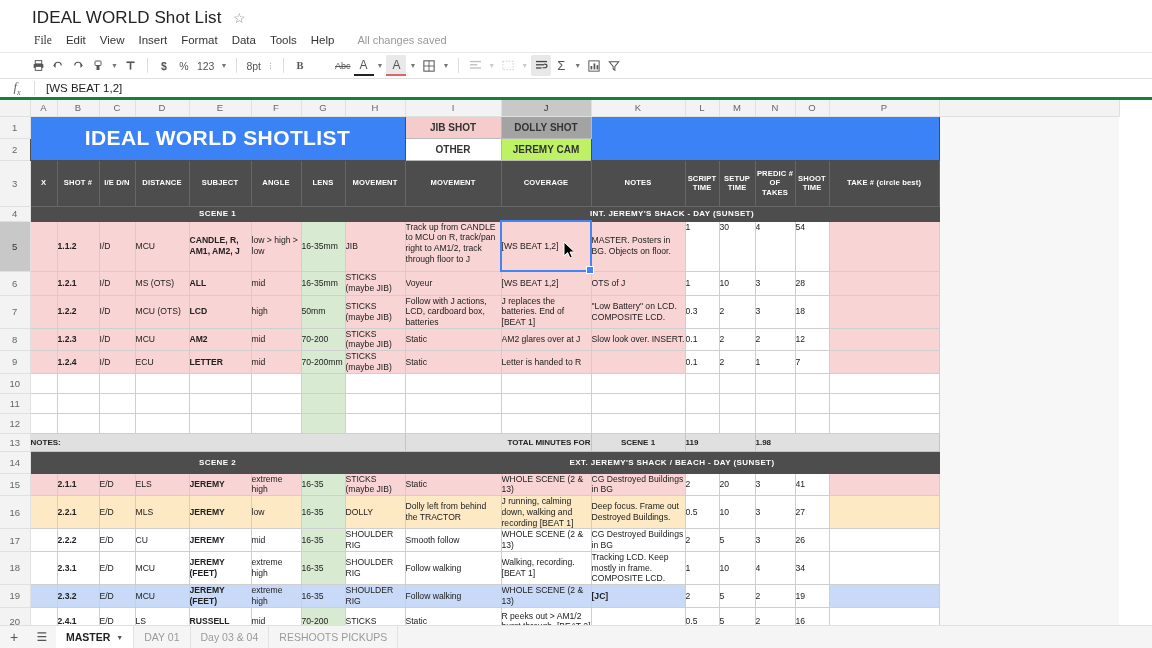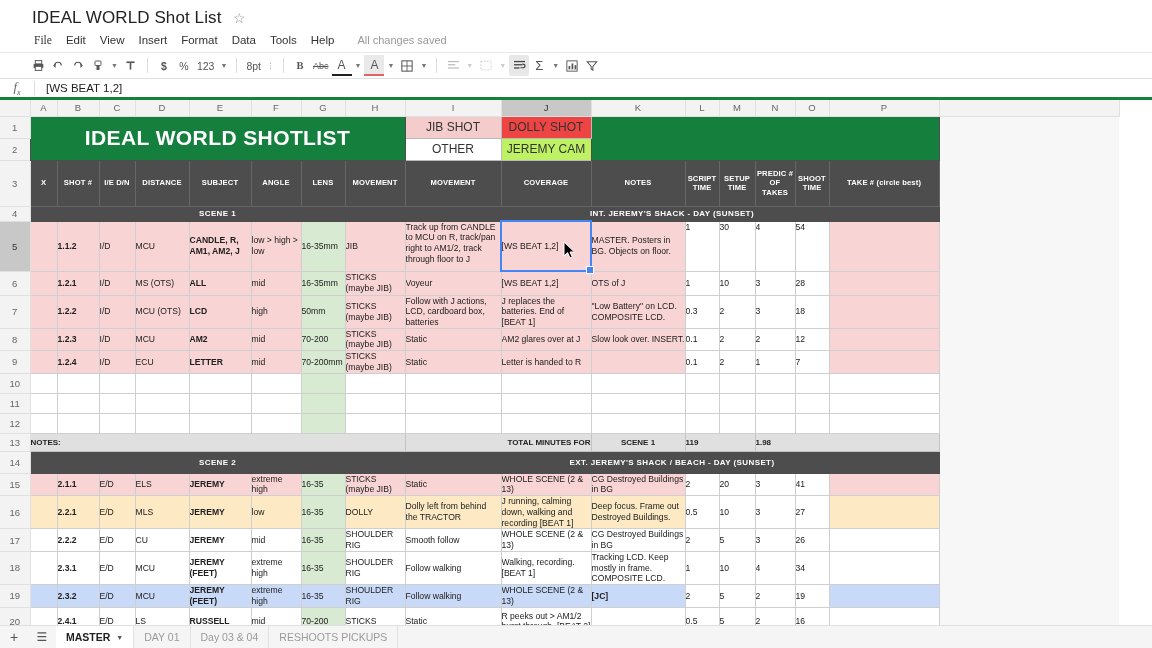--- a/index.html
+++ b/index.html
@@ -90,44 +90,44 @@
     padding: 2px 3px; vertical-align: middle;
     line-height: 1.25;
     overflow: hidden;
     background: #fff;
   }
   .c.b { font-weight: bold; }
   .c.empty { border: 1px solid #d9d9d9; }
 
   
   .dark {
-    background: #15803d; color: #fff; text-align: center;
+    background: #3b82f6; color: #fff; text-align: center;
     font-weight: bold; vertical-align: middle;
     border: 1px solid #4d4d4d;
   }
   .bigtitle {
     font-size: 21px; letter-spacing: .4px; font-weight: bold;
   }
   .hdr-cell {
     background: #4d4d4d; color: #fff; text-align: center; vertical-align: middle;
     font-size: 7.6px; font-weight: bold; letter-spacing: .15px;
     border: 1px solid #666; line-height: 1.2; padding: 1px;
   }
   .scenebar {
     background: #4d4d4d; color: #fff; text-align: center; vertical-align: middle;
     font-size: 8px; font-weight: bold; letter-spacing: .4px;
     border: 1px solid #4d4d4d;
   }
 
   
   .lg { text-align: center; vertical-align: middle;
-        font-size: 12px; font-weight: normal; color: #333;
+        font-size: 10px; font-weight: bold; color: #333;
         border: 1px solid #b9b9b9; }
   .lg-pink { background: #f4cccc; }
-  .lg-cream { background: #ef4444; }
+  .lg-cream { background: #a3a3a3; }
   .lg-white { background: #ffffff; }
   .lg-blue { background: #bef264; }
 
   
   .f-pink  { background: #f9d4d4; }
   .f-cream { background: #fdeac4; }
   .f-green { background: #d9ead3; }
   .f-blue  { background: #c9daf8; }
   .f-white { background: #ffffff; }
 
@@ -225,21 +225,21 @@
   <div class="tb-sep"></div>
   <div class="tb txt" style="font-weight:bold;">$</div>
   <div class="tb txt">%</div>
   <div class="tb txt">123</div>
   <div class="tb-caret">▼</div>
   <div class="tb-sep"></div>
   <div class="tb txt">8pt</div>
   <div class="tb-caret">⋮</div>
   <div class="tb-sep"></div>
   <div class="tb txt" style="font-weight:bold;font-family:'Liberation Serif',serif;">B</div>
-  <div class="tb txt" style="text-decoration:line-through;font-size:9px;">Abc</div>
+  <div class="tb txt" style="text-decoration:line-through;font-size:9px;margin-left:22px;">Abc</div>
   <div class="tb txt" style="border-bottom:2px solid #222;font-size:12px;">A</div>
   <div class="tb-caret">▼</div>
   <div class="tb txt" style="border-bottom:2px solid #e06666;font-size:12px;background:#e9e9e9;padding:0 2px;">A</div>
   <div class="tb-caret">▼</div>
   <div class="tb">
     <svg width="12" height="12" viewBox="0 0 14 14">
         <rect x="1" y="1" width="12" height="12" fill="none" stroke="#555" stroke-width="1.2"></rect>
         <line x1="7" y1="1" x2="7" y2="13" stroke="#555" stroke-width="1"></line>
         <line x1="1" y1="7" x2="13" y2="7" stroke="#555" stroke-width="1"></line>
       </svg>

